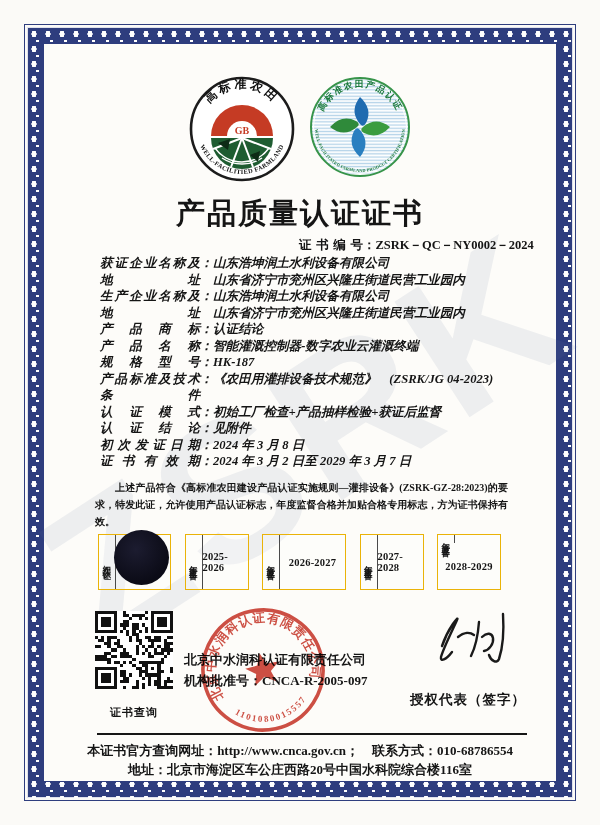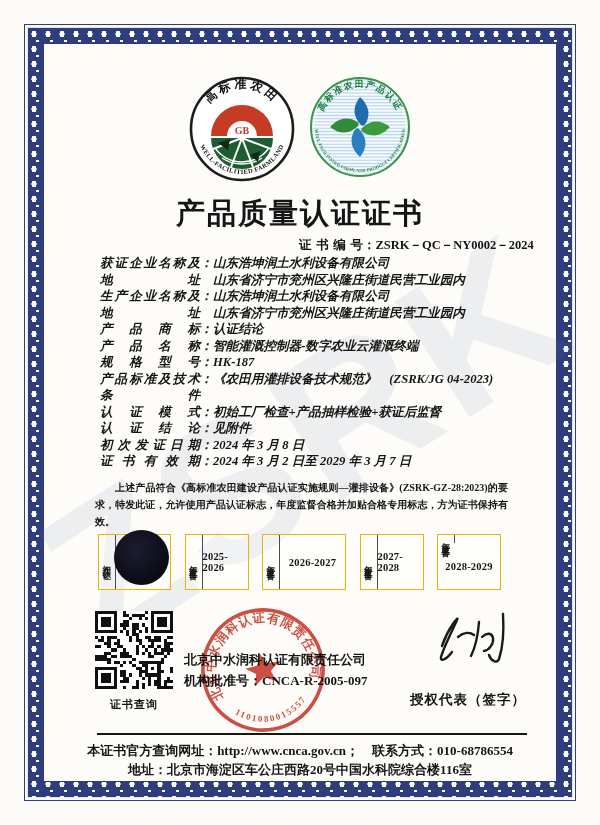--- a/index.html
+++ b/index.html
@@ -35,21 +35,21 @@
   
   .boxes{position:absolute;left:98px;top:534px;width:403px;height:56px;display:flex;justify-content:space-between;z-index:4;}
   .sv-box{height:56px;border:1px solid #eab308;display:flex;box-sizing:border-box;background:rgba(255,255,255,.25);}
   .sv-box .vcol{width:16px;border-right:1px solid #4a4a4a;display:flex;align-items:center;justify-content:center;}
   .sv-box .vlab{writing-mode:vertical-rl;text-orientation:upright;font-size:8.5px;font-weight:700;letter-spacing:2px;line-height:1;}
   .sv-box .ycell{flex:1;display:flex;align-items:center;justify-content:center;font-size:10.5px;font-weight:700;letter-spacing:.2px;}
   .black-stamp{position:absolute;left:114px;top:530px;width:55px;height:55px;border-radius:50%;
     background:radial-gradient(circle at 40% 35%,#1c1c30,#0b0b16 70%);z-index:5;}
   
   .qr-wrap{position:absolute;left:95px;top:611px;z-index:4;text-align:center;}
-  .qr-label{margin-top:4px;font-size:11px;font-weight:700;letter-spacing:1px;}
+  .qr-label{margin-top:12px;font-size:11px;font-weight:700;letter-spacing:1px;}
   .issuer-text{position:absolute;left:184px;top:649px;z-index:4;font-size:13px;font-weight:700;line-height:21px;white-space:nowrap;}
   .stamp{position:absolute;left:193px;top:600px;z-index:6;opacity:.88;mix-blend-mode:multiply;transform:rotate(-12deg);}
   .sig{position:absolute;left:430px;top:604px;z-index:5;}
   .sig-label{position:absolute;left:410px;top:691px;z-index:4;font-size:13.5px;font-weight:700;letter-spacing:1px;}
   .sep{position:absolute;left:97px;top:733px;width:430px;height:2px;background:#161616;z-index:4;}
   .footer{position:absolute;left:44px;right:44px;top:742px;z-index:4;text-align:center;font-size:13px;font-weight:700;line-height:18.5px;}
   svg text{font-family:"Liberation Serif","DejaVu Serif",serif;}
 </style>
 </head>
 <body>

